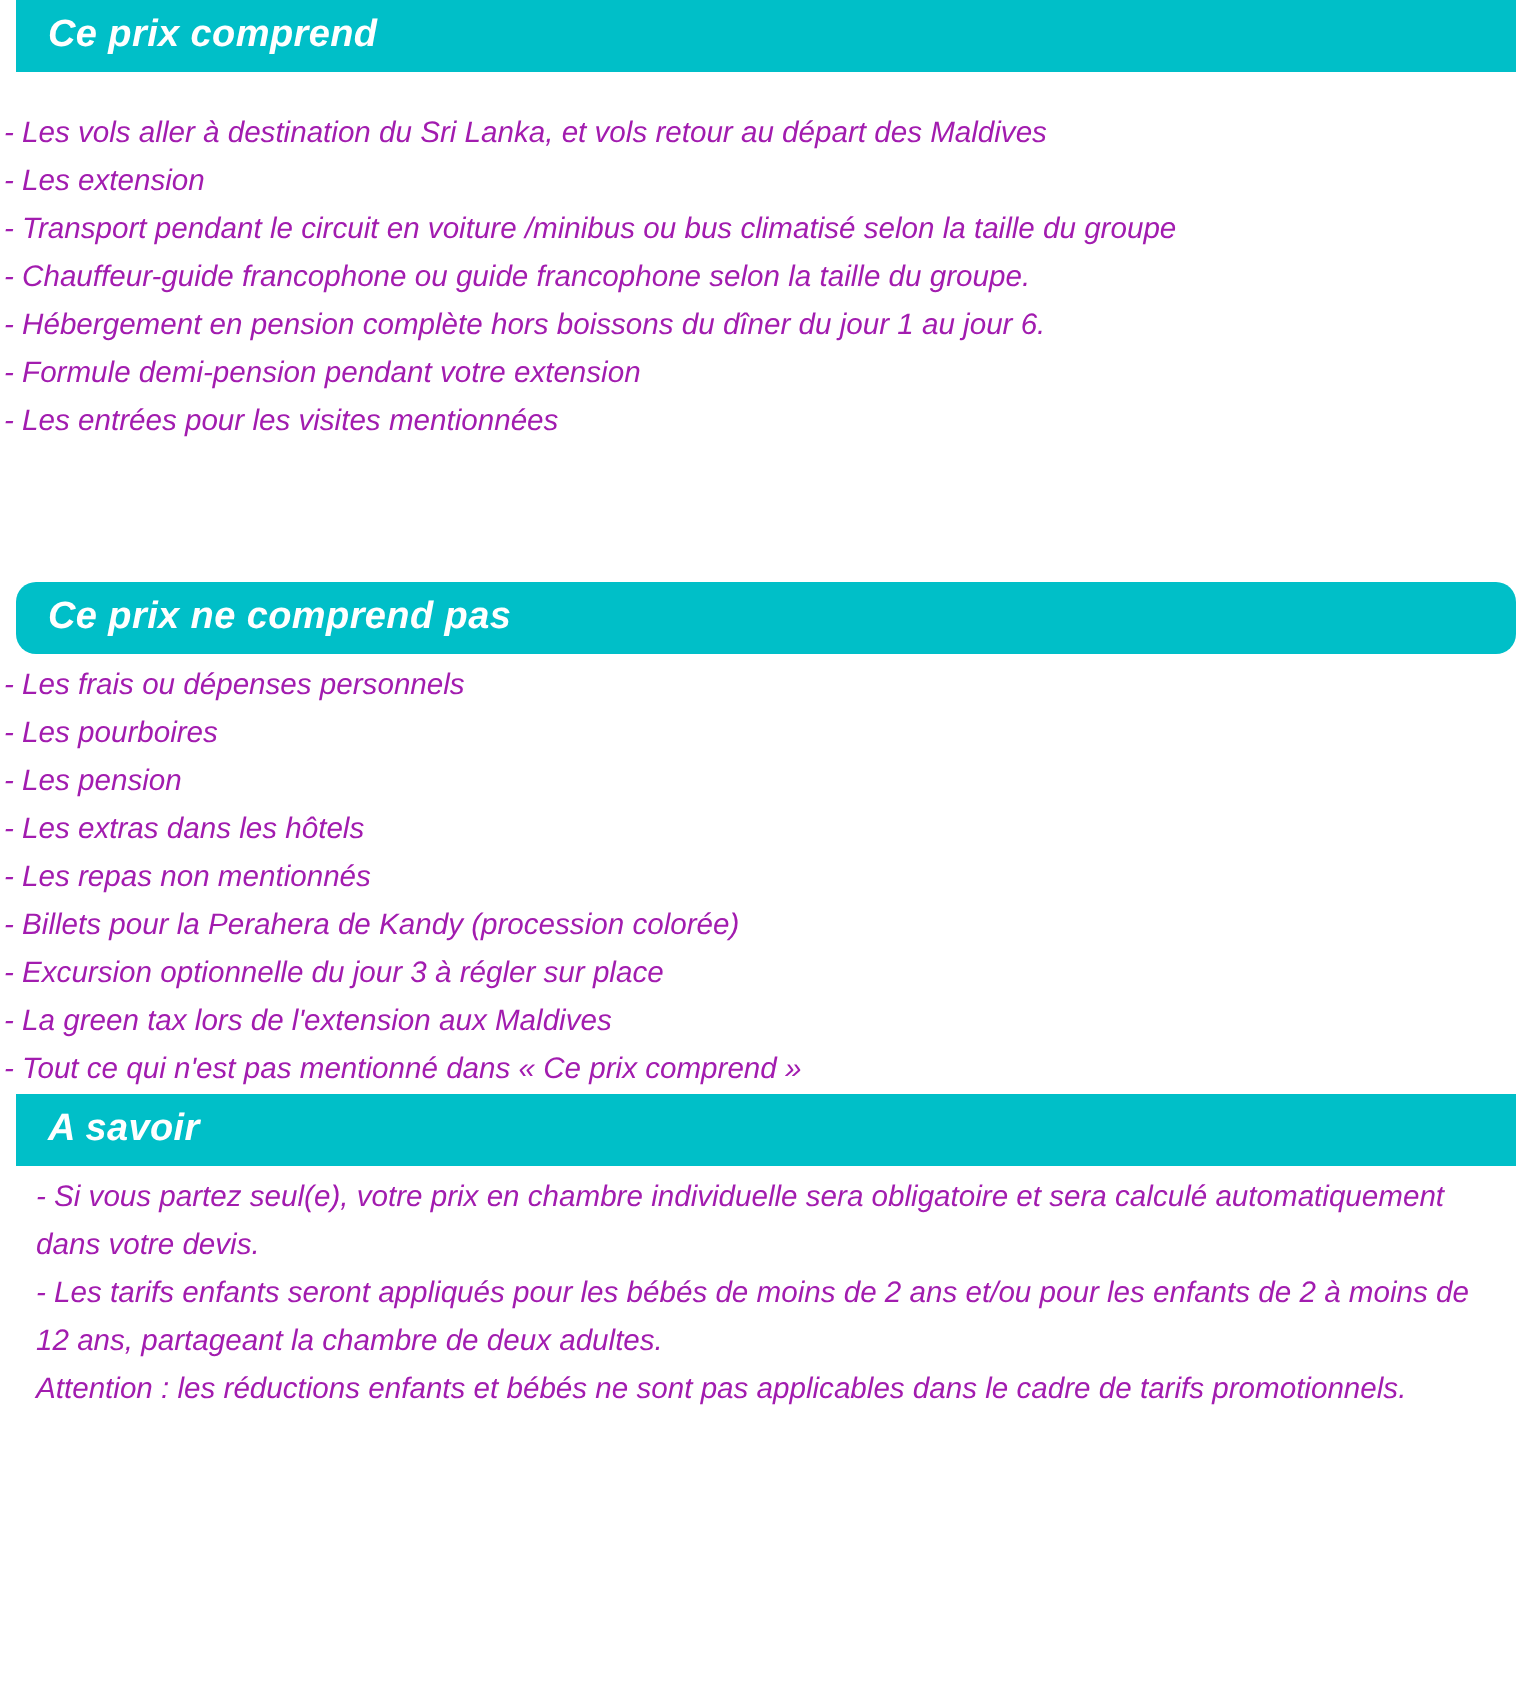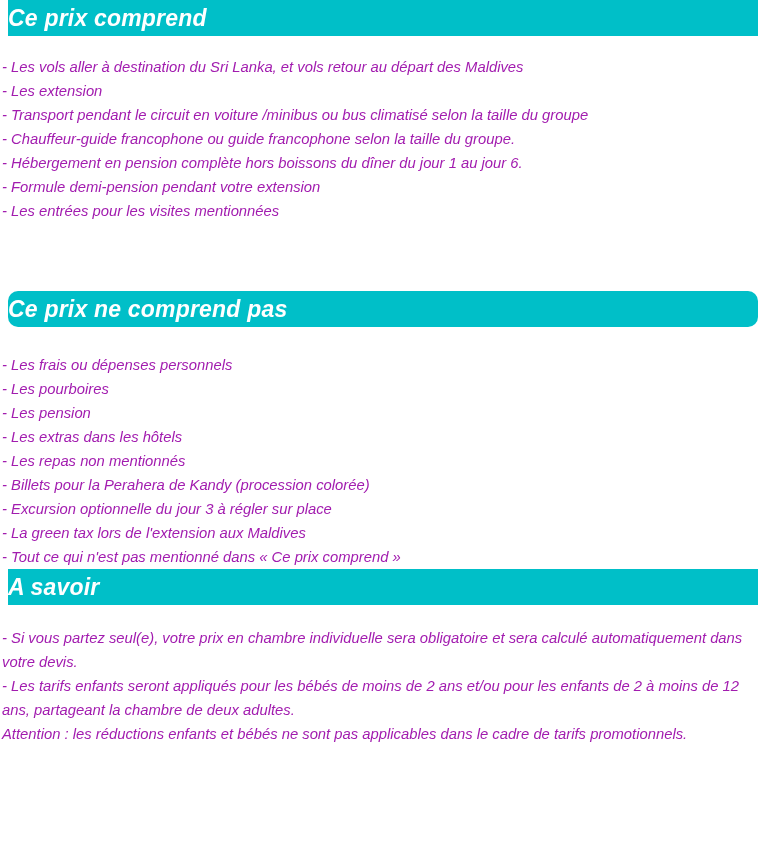--- a/index.html
+++ b/index.html
@@ -16,42 +16,43 @@
   }
   .page {
     width: 758px;
     box-sizing: border-box;
   }
   .section-header {
     background: #00bfc8;
     color: #ffffff;
     font-style: italic;
     font-weight: bold;
-    font-size: 23px;
+    font-size: 19px;
     line-height: 36px;
     height: 36px;
     margin-left: 8px;
+    padding-left: 16px;
     box-sizing: border-box;
     letter-spacing: 0.2px;
   }
   .section-body {
     padding: 19px 6px 0 2px;
   }
   .section-body p.line {
     margin: 0;
     font-style: italic;
     font-size: 14.8px;
     line-height: 24px;
     color: #a21caf;
   }
   #section-1 .section-header { margin-top: 0; }
   #section-2 .section-header { margin-top: 68px; border-radius: 10px; }
   #section-3 .section-header { }
-  #section-2 .section-body { padding-top: 26px; }
-  #section-3 .section-body { padding-top: 21px; }
+  #section-2 .section-body { padding-top: 4px; }
+  #section-3 .section-body { padding-top: 4px; margin-left: 16px; }
 </style>
 </head>
 <body>
 
 <div class="page">
 
   <section id="section-1">
     <div class="section-header">Ce prix comprend</div>
     <div class="section-body">
         <p class="line">- Les vols aller à destination du Sri Lanka, et vols retour au départ des Maldives</p>

